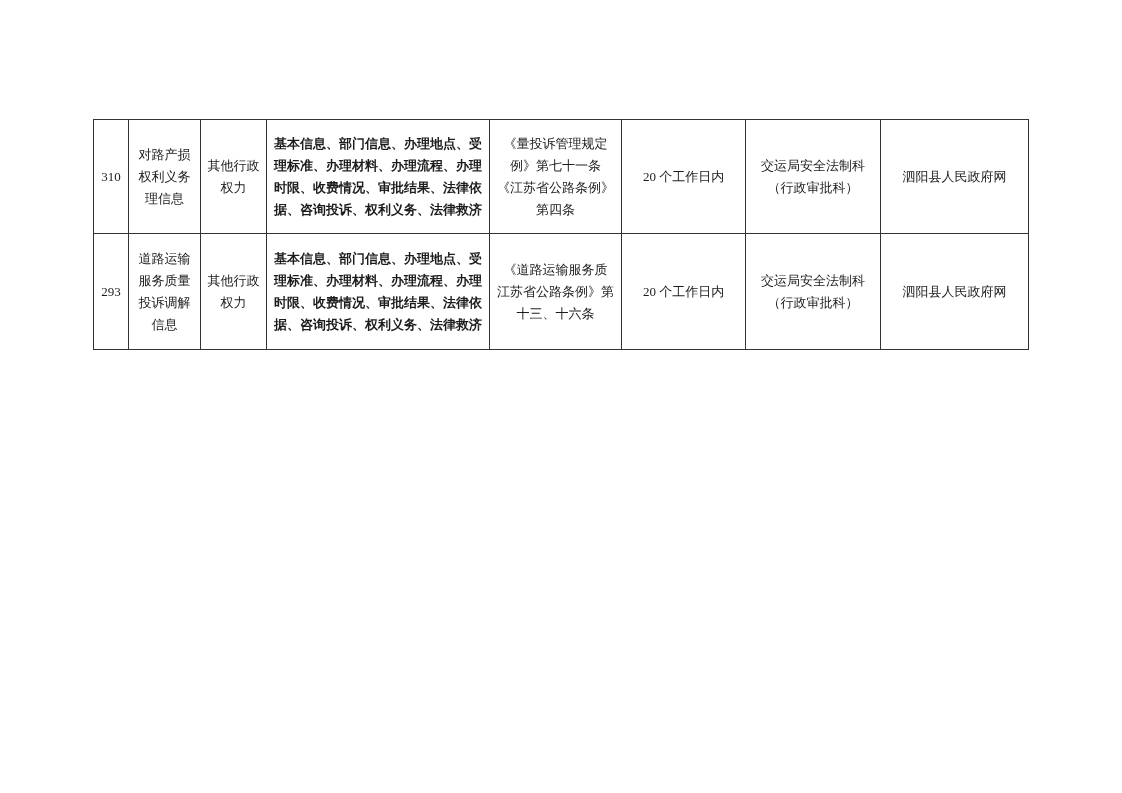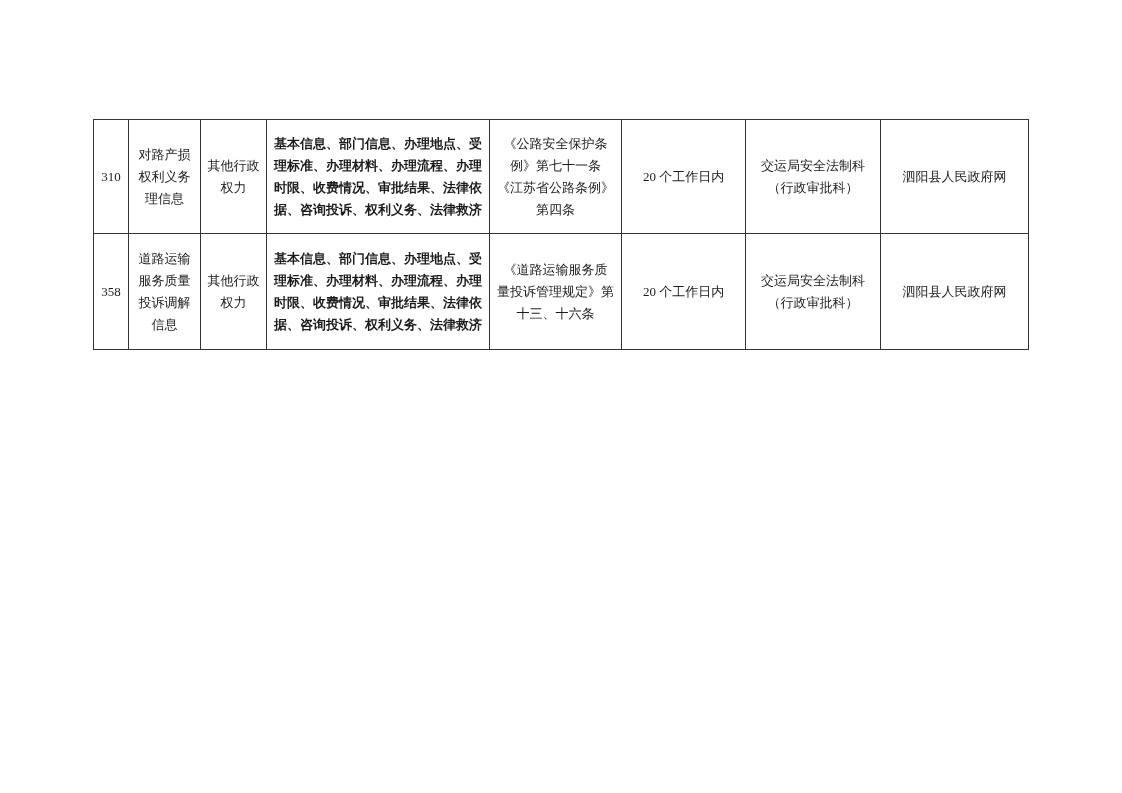--- a/index.html
+++ b/index.html
@@ -63,43 +63,43 @@
         <td class="cell-serial">310</td>
         <td class="cell-name">对路产损
 权利义务
 理信息</td>
         <td class="cell-type">其他行政
 权力</td>
         <td class="cell-content">基本信息、部门信息、办理地点、受
 理标准、办理材料、办理流程、办理
 时限、收费情况、审批结果、法律依
 据、咨询投诉、权利义务、法律救济</td>
-        <td class="cell-basis">《公路安全保护条
+        <td class="cell-basis">《量投诉管理规定
 例》第七十一条
 《江苏省公路条例》
 第四条</td>
         <td class="cell-limit">20 个工作日内</td>
         <td class="cell-dept">交运局安全法制科
 （行政审批科）</td>
         <td class="cell-source">泗阳县人民政府网</td>
       </tr>
       <tr class="row-1">
-        <td class="cell-serial">358</td>
+        <td class="cell-serial">293</td>
         <td class="cell-name">道路运输
 服务质量
 投诉调解
 信息</td>
         <td class="cell-type">其他行政
 权力</td>
         <td class="cell-content">基本信息、部门信息、办理地点、受
 理标准、办理材料、办理流程、办理
 时限、收费情况、审批结果、法律依
 据、咨询投诉、权利义务、法律救济</td>
         <td class="cell-basis">《道路运输服务质
-量投诉管理规定》第
+江苏省公路条例》第
 十三、十六条</td>
         <td class="cell-limit">20 个工作日内</td>
         <td class="cell-dept">交运局安全法制科
 （行政审批科）</td>
         <td class="cell-source">泗阳县人民政府网</td>
       </tr>
     </tbody>
   </table>
 </div>
 

